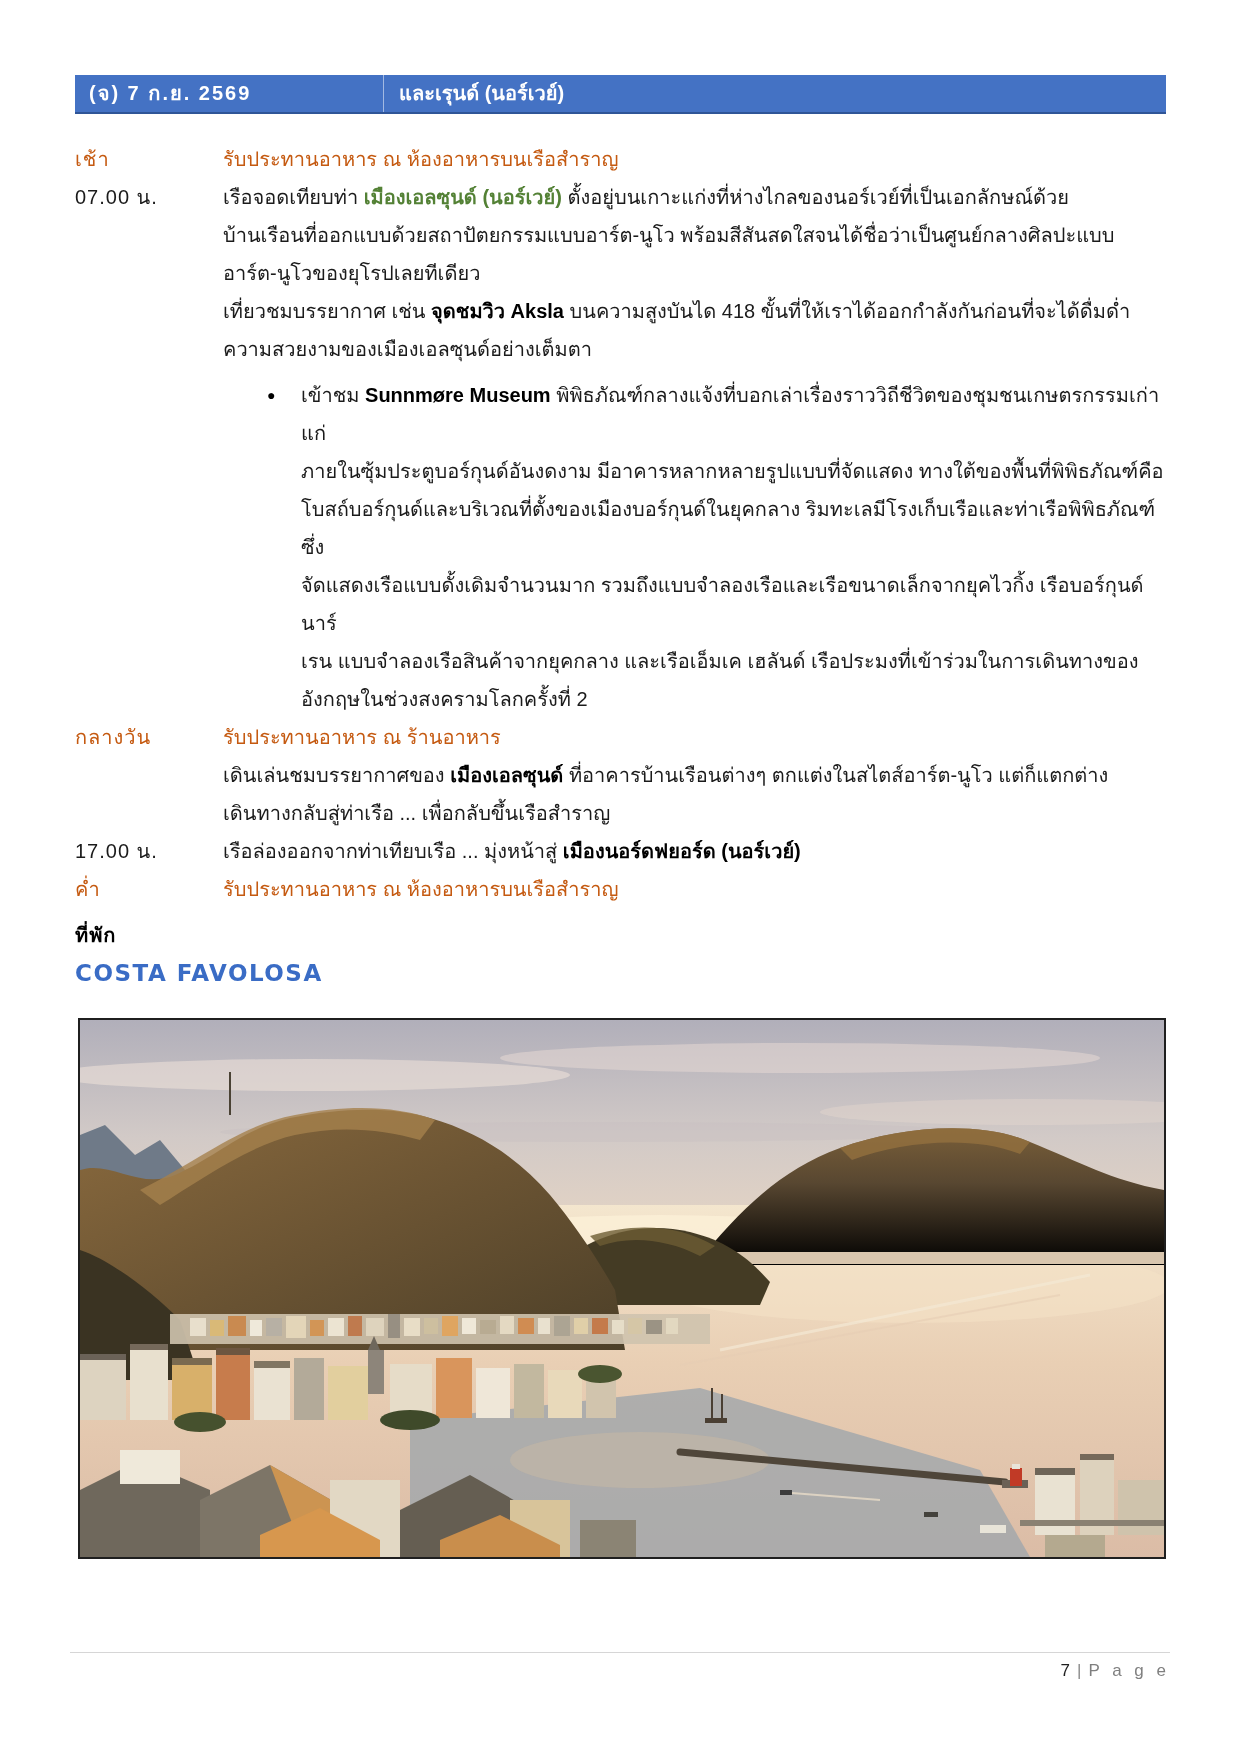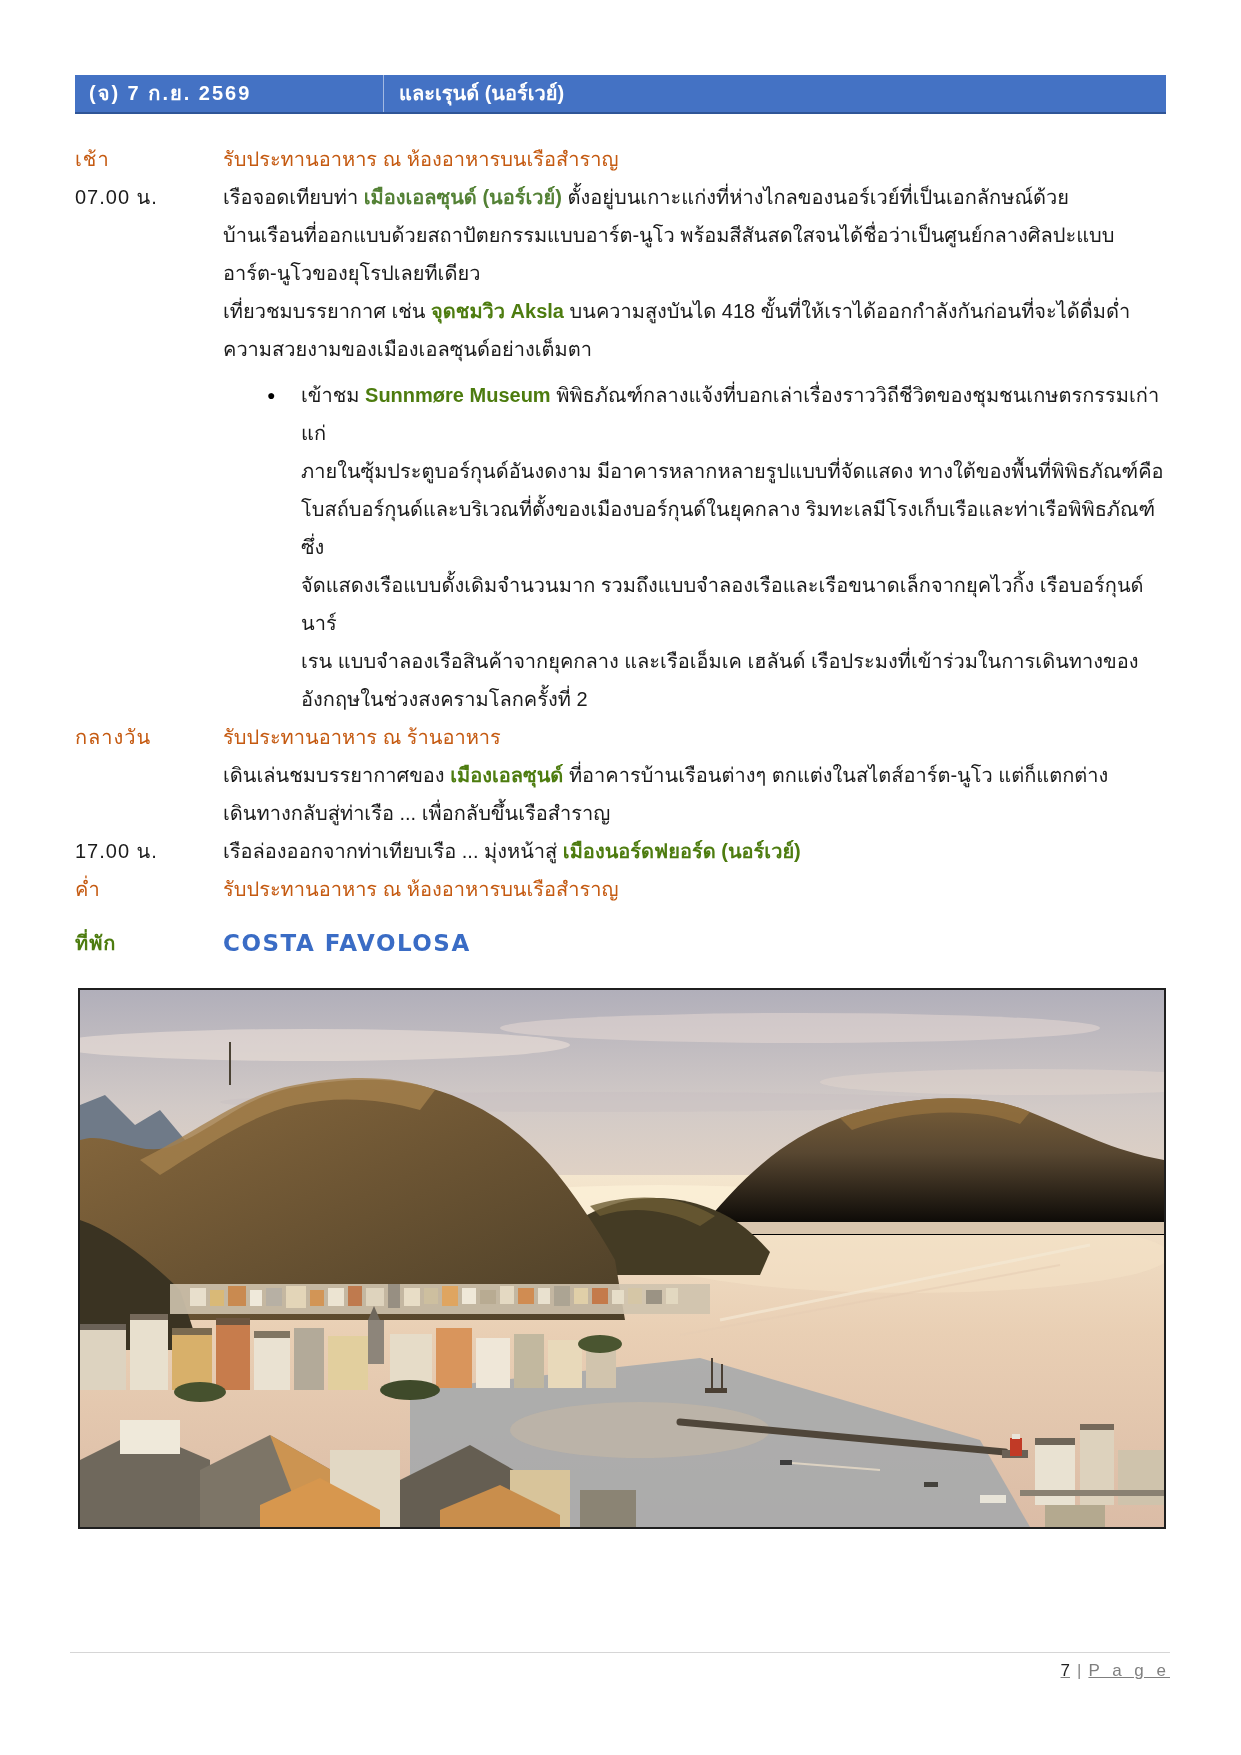--- a/index.html
+++ b/index.html
@@ -19,31 +19,31 @@
     height:37px;
     background:var(--header-blue,#4472C4);
     border-bottom:2px solid var(--header-blue-dark,#2F5597);
     color:#fff;font-weight:bold;font-size:20px;line-height:37px;
   }
   .header-date{width:294px;flex:none;padding-left:14px;letter-spacing:2px;}
   .header-location{flex:1;border-left:1px solid rgba(255,255,255,.5);padding-left:15px;}
   
   .schedule{margin-top:26px;font-size:20px;line-height:38px;}
   .row{display:flex;}
-  .row:last-child{margin-top:16px;}
+  .row:last-child{margin-top:8px;flex-direction:column;}
   .col-label{width:148px;flex:none;letter-spacing:1px;}
   .col-content{flex:1;position:relative;min-height:38px;}
   .bullet-row{margin-top:8px;}
   .bullet-row .col-content{padding-left:78px;}
   .bullet-marker{position:absolute;left:44px;top:0;font-size:14px;color:#000;}
   .line{white-space:normal;}
   .s-plain{color:#1b1b1b;text-align:center;}
   .s-orange{color:var(--orange,#C55A11);}
   .s-green{color:var(--green,#538135);font-weight:bold;}
-  .s-bold{color:#4d7c0f;font-weight:bold;}
+  .s-bold{color:#000000;font-weight:bold;}
   .s-costa{
     color:var(--costa-blue,#3A6CC5);
     font-weight:800;font-size:23px;letter-spacing:1.5px;
     font-family:"DejaVu Sans","Liberation Sans",sans-serif;
   }
   
   .photo-frame{
     margin:25px 0 0 3px;
     width:1084px;height:537px;
     border:2px solid #1f1f1f;
@@ -51,21 +51,20 @@
     overflow:hidden;
   }
   .photo-frame svg{display:block;width:100%;height:100%;}
   
   .footer{
     position:absolute;left:70px;right:71px;top:1652px;
     border-top:1px solid #d6d6d6;
     text-align:right;
     font-size:17px;color:#7f7f7f;
     padding-top:8px;
-    text-decoration:underline;
   }
   .footer .page-num{color:#1f1f1f;}
   .footer .sep{margin:0 7px;color:#8a8a8a;}
   .footer .page-label{letter-spacing:4px;}
 </style>
 </head>
 <body>
 
 <div class="page">
 

